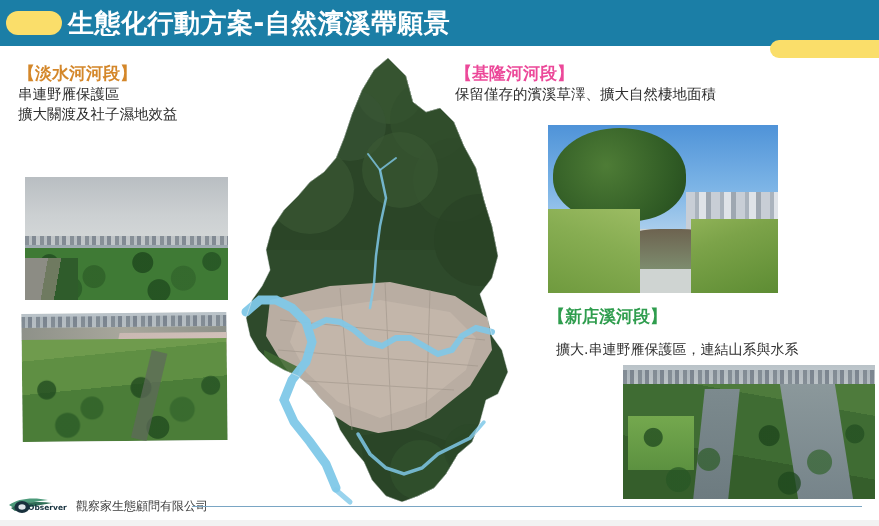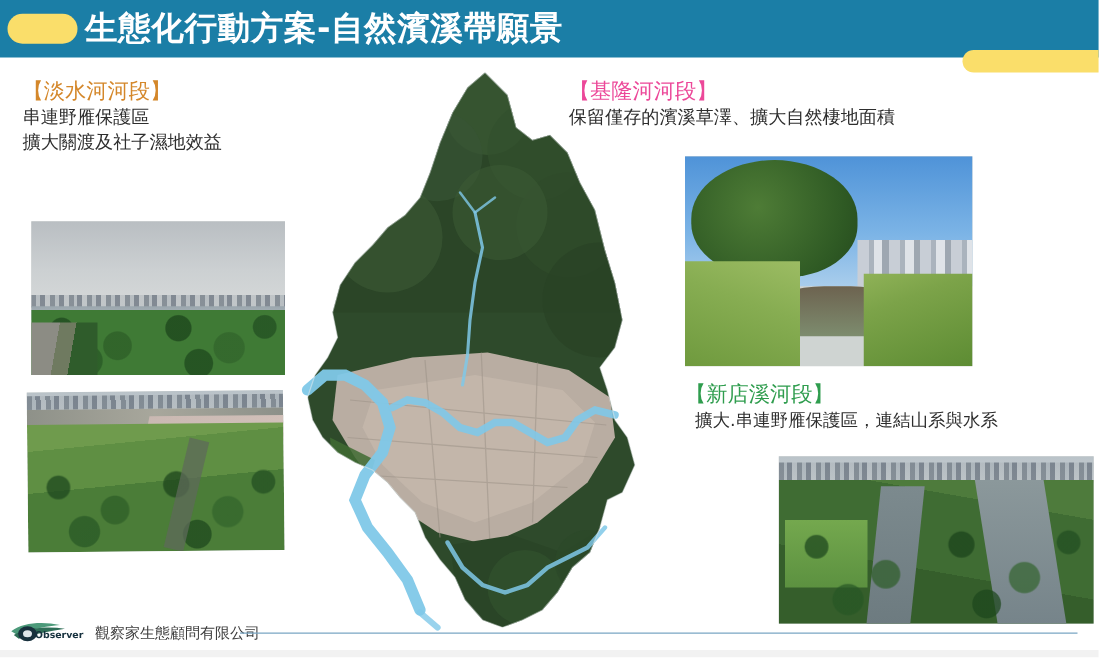--- a/index.html
+++ b/index.html
@@ -25,30 +25,30 @@
     font-size:26px;font-weight:bold;color:#ffffff;
     letter-spacing:.5px;white-space:nowrap;line-height:34px;
   }
   .header-accent{
     position:absolute;left:770px;top:40px;width:109px;height:18px;
     background:#fade6a;border-radius:9px 0 0 9px;
   }
 
   
   .block{position:absolute;}
-  .blk-title{font-size:17px;font-weight:normal;line-height:22px;white-space:nowrap;}
+  .blk-title{font-size:17px;font-weight:bold;line-height:22px;white-space:nowrap;}
   .blk-body{font-size:14.5px;color:#2e2e2e;line-height:20px;white-space:nowrap;}
 
   #blk-tamsui{left:18px;top:62px;}
   #blk-tamsui .blk-title{color:#d4872a;}
   #blk-keelung{left:455px;top:62px;}
   #blk-keelung .blk-title{color:#ec4899;}
   #blk-xindian{left:548px;top:305px;}
   #blk-xindian .blk-title{color:#2f9d4e;}
-  #blk-xindian .blk-body{font-size:14px;padding-left:8px;}
+  #blk-xindian .blk-body{font-size:14px;padding-left:8px;margin-top:12px;}
 
   
   .photo{position:absolute;overflow:hidden;background:#cfd4d2;}
 
   #photo-tamsui-river{left:25px;top:177px;width:203px;height:123px;}
   #photo-guandu-wetland{left:22px;top:313px;width:205px;height:128px;transform:rotate(-.6deg);}
   #photo-keelung-creek{left:548px;top:125px;width:230px;height:168px;}
   #photo-xindian-aerial{left:623px;top:365px;width:252px;height:134px;}
 
   .sky-grey{position:absolute;left:0;top:0;width:100%;height:58%;

